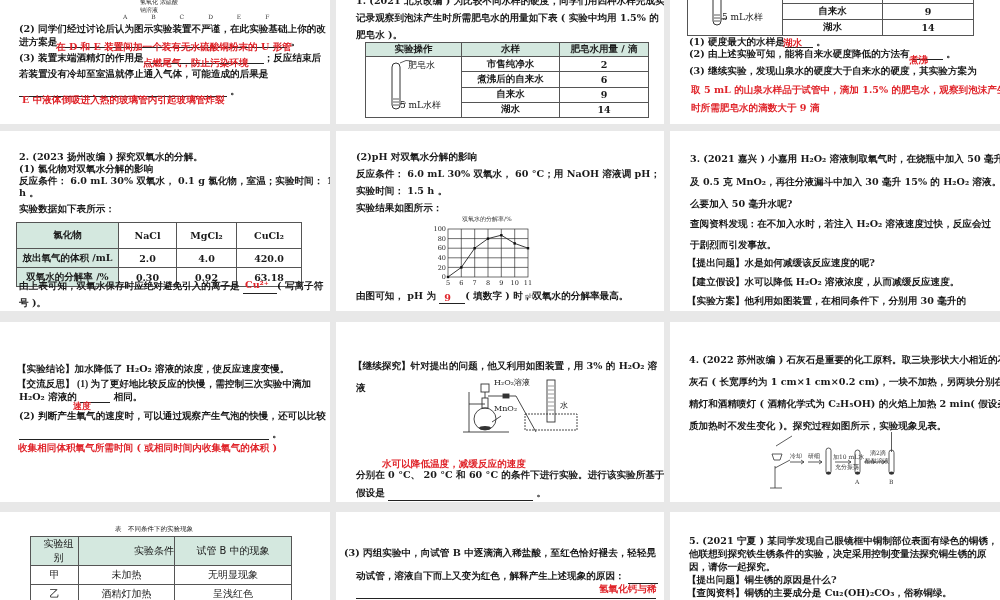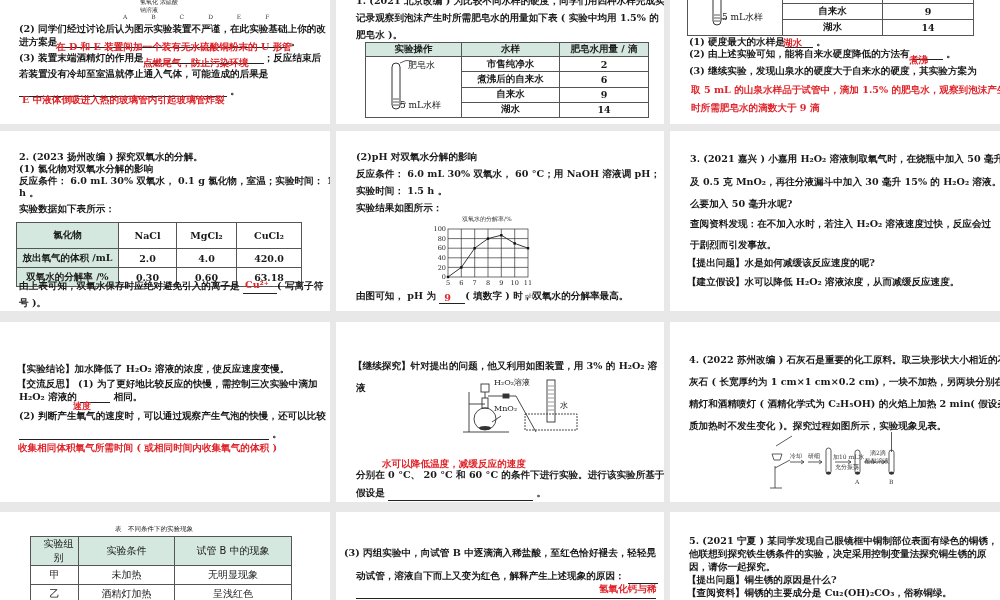--- a/index.html
+++ b/index.html
@@ -126,21 +126,21 @@
     </tr>
     <tr>
       <th style="height:18px;">放出氧气的体积 /mL</th>
       <td>2.0</td>
       <td>4.0</td>
       <td>420.0</td>
     </tr>
     <tr>
       <th style="height:18px;">双氧水的分解率 /%</th>
       <td>0.30</td>
-      <td>0.60</td>
+      <td>0.92</td>
       <td>63.18</td>
     </tr>
   </tbody>
     </table>
   <div class="abs t" style="left:19px;top:146px;"><span>由上表可知，双氧水保存时应绝对避免引入的离子是</span> <span class="blank" style="width:34px;position:relative;"><span class="red" style="position:absolute;left:2px;bottom:0;">Cu²⁺</span></span><span>( 写离子符</span></div>
   <div class="abs t" style="left:19px;top:163px;">号 )。</div>
 </div>
 
 <div class="slide" style="left:336px;top:131px;width:328px;height:180px;">
   <div class="abs t" style="left:20px;top:17px;">(2)pH 对双氧水分解的影响</div>
@@ -189,26 +189,27 @@
 </div>
 
 <div class="slide" style="left:670px;top:131px;width:330px;height:180px;">
   <div class="abs t" style="left:20px;top:19px;">3. (2021 嘉兴 ) 小嘉用 H₂O₂ 溶液制取氧气时，在烧瓶中加入 50 毫升水</div>
   <div class="abs t" style="left:20px;top:42px;">及 0.5 克 MnO₂，再往分液漏斗中加入 30 毫升 15% 的 H₂O₂ 溶液。为什</div>
   <div class="abs t" style="left:20px;top:64px;">么要加入 50 毫升水呢?</div>
   <div class="abs t" style="left:20px;top:84px;">查阅资料发现：在不加入水时，若注入 H₂O₂ 溶液速度过快，反应会过</div>
   <div class="abs t" style="left:20px;top:105px;">于剧烈而引发事故。</div>
   <div class="abs t" style="left:17px;top:123px;">【提出问题】水是如何减缓该反应速度的呢?</div>
   <div class="abs t" style="left:17px;top:142px;">【建立假设】水可以降低 H₂O₂ 溶液浓度，从而减缓反应速度。</div>
+  <div class="abs t" style="left:17px;top:161px;">【实验方案】他利用如图装置，在相同条件下，分别用 30 毫升的</div>
 
 </div>
 
 <div class="slide" style="left:0;top:322px;width:330px;height:180px;">
   <div class="abs tn" style="left:17px;top:40px;">【实验结论】加水降低了 H₂O₂ 溶液的浓度，使反应速度变慢。</div>
-  <div class="abs tn" style="left:17px;top:55px;">【交流反思】 (1) 为了更好地比较反应的快慢，需控制三次实验中滴加</div>
+  <div class="abs tn" style="left:17px;top:55px;font-family:Liberation Serif, serif;">【交流反思】 (1) 为了更好地比较反应的快慢，需控制三次实验中滴加</div>
   <div class="abs tn" style="left:19px;top:68px;"><span>H₂O₂ 溶液的</span> <span class="blank" style="width:30px;"></span> <span>相同。</span></div>
   <div class="ans" style="left:73px;top:78px;font-size:9px;">速度</div>
   <div class="abs tn" style="left:19px;top:87px;">(2) 判断产生氧气的速度时，可以通过观察产生气泡的快慢，还可以比较</div>
   <div class="abs tn" style="left:19px;top:105px;"><span class="blank" style="width:250px;"></span> 。</div>
   <div class="ans" style="left:18px;top:120px;">收集相同体积氧气所需时间 ( 或相同时间内收集氧气的体积 )</div>
 </div>
 
 <div class="slide" style="left:336px;top:322px;width:328px;height:180px;">
   <div class="abs t" style="left:17px;top:35px;">【继续探究】针对提出的问题，他又利用如图装置，用 3% 的 H₂O₂ 溶</div>
   <div class="abs t" style="left:20px;top:57px;">液</div>
@@ -274,21 +275,21 @@
     <span class="abs small" style="left:121px;top:46px;">B</span>
   </div>
 </div>
 
 <div class="slide" style="left:0;top:512px;width:330px;height:88px;">
   <div class="abs" style="left:115px;top:13px;font-size:6.5px;white-space:nowrap;">表　不同条件下的实验现象</div>
   <table class="abs" style="left:30px;top:24px;width:262px;font-weight:normal;font-size:10px;font-family:'DejaVu Sans',sans-serif;">
     <tbody>
         <tr>
       <th style="width:48px;height:16px;font-weight:normal;padding-left:8px;">实验组别</th>
-      <th style="width:96px;height:16px;font-weight:normal;">实验条件</th>
+      <th style="width:96px;height:16px;font-weight:normal;text-align:right;">实验条件</th>
       <th style="height:16px;font-weight:normal;">试管 B 中的现象</th>
     </tr>
     <tr>
       <td style="height:15px;">甲</td>
       <td>未加热</td>
       <td>无明显现象</td>
     </tr>
     <tr>
       <td style="height:15px;">乙</td>
       <td>酒精灯加热</td>

